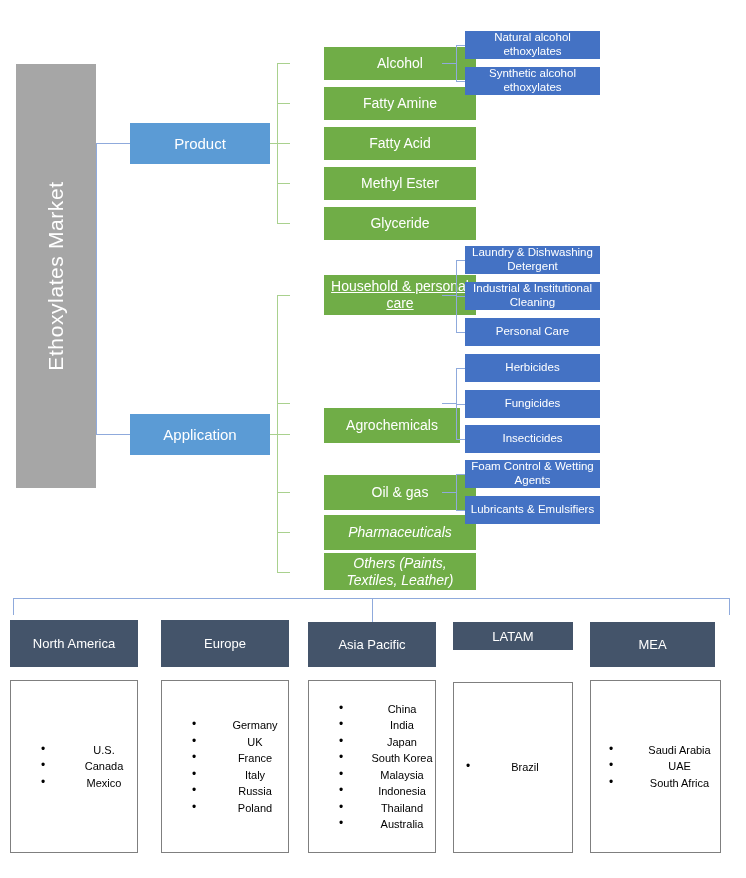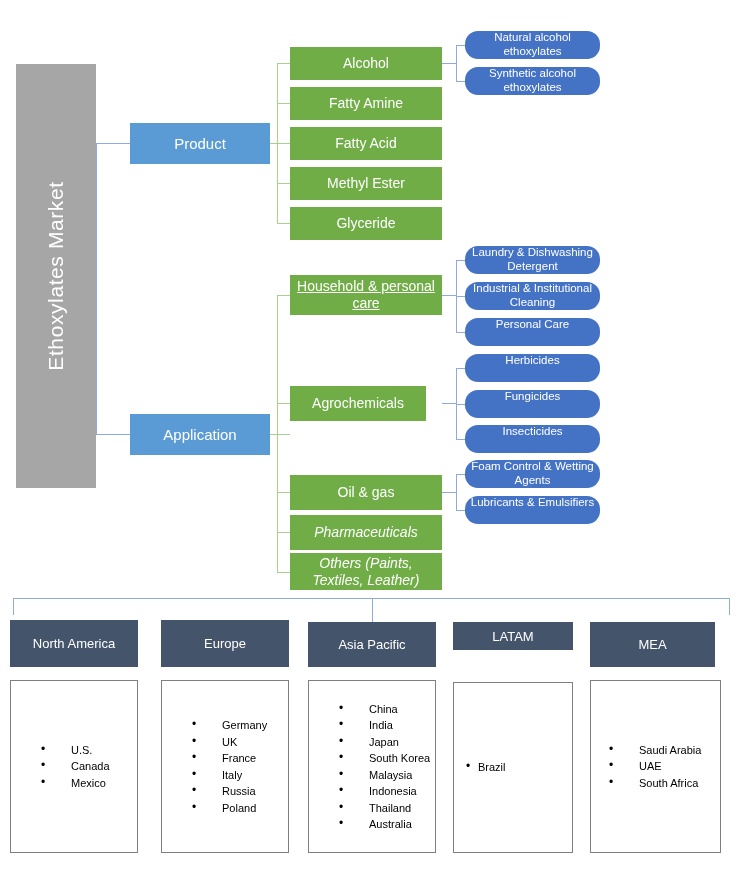--- a/index.html
+++ b/index.html
@@ -45,33 +45,33 @@
   
   .seg-box {
     position: absolute;
     background: #70ad47;
     color: #ffffff;
     display: flex; align-items: center; justify-content: center;
     text-align: center;
     font-size: 14px;
     line-height: 1.18;
     padding: 0 3px;
+    margin-left: 34px;
   }
 
   
   .sub-box {
     position: absolute;
     background: #4472c4;
     color: #ffffff;
-    display: flex; justify-content: center;
+    display: flex; align-items: center; justify-content: center;
     text-align: center;
     font-size: 11.5px;
     line-height: 1.2;
-    padding: 0 3px;
-    border-radius: 13px;
+    padding: 12px 3px;
   }
 
   
   .conn { position: absolute; background: #8faadc; }
   .conn.green { background: #a9d18e; }
   .conn.h { height: 1px; }
   .conn.v { width: 1px; }
 
   
   .region-head {
@@ -85,20 +85,21 @@
   .region-body {
     position: absolute;
     background: #ffffff;
     border: 1px solid #7f7f7f;
     display: flex; align-items: center;
   }
   .region-list {
     margin: 0; padding: 0 0 0 30px;
     list-style: none;
     width: 100%;
+    text-align: center;
   }
   .region-list li {
     position: relative;
     font-size: 11px;
     color: #000000;
     line-height: 16.5px;
     padding-left: 30px;
     white-space: nowrap;
   }
   .region-list li::before {
@@ -169,21 +170,21 @@
 
   <div class="conn green h" style="left:277px; top:295px; width:13px;"></div>
   <div class="conn green h" style="left:277px; top:403px; width:13px;"></div>
   <div class="conn green h" style="left:277px; top:492px; width:13px;"></div>
   <div class="conn green h" style="left:277px; top:532px; width:13px;"></div>
   <div class="conn green h" style="left:277px; top:572px; width:13px;"></div>
 
   <div class="seg-box" style="left:290px; top:275px; width:152px; height:40px;text-decoration:underline;">
     <span>Household &amp; personal care</span>
   </div>
-  <div class="seg-box" style="left:290px; top:386px; width:136px; height:35px;">
+  <div class="seg-box" style="left:290px; top:408px; width:136px; height:35px;">
     <span>Agrochemicals</span>
   </div>
   <div class="seg-box" style="left:290px; top:475px; width:152px; height:35px;">
     <span>Oil  &amp; gas</span>
   </div>
   <div class="seg-box" style="left:290px; top:515px; width:152px; height:35px;font-style:italic;">
     <span>Pharmaceuticals</span>
   </div>
   <div class="seg-box" style="left:290px; top:553px; width:152px; height:37px;font-style:italic;">
     <span>Others (Paints, Textiles, Leather)</span>

